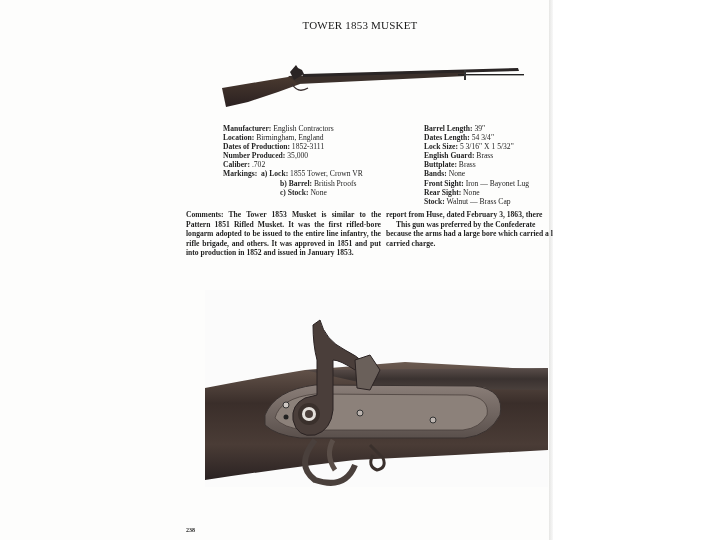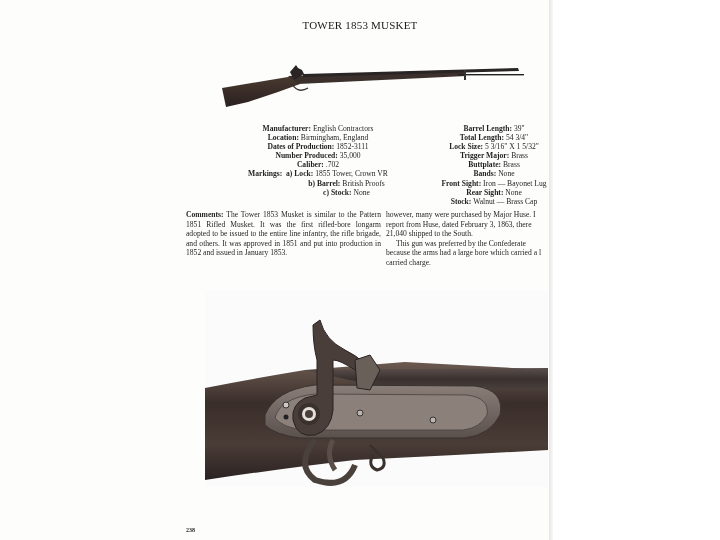--- a/index.html
+++ b/index.html
@@ -7,26 +7,26 @@
          font-family:"Liberation Serif", "DejaVu Serif", serif; color:#1e1e1e; }
   .page { position:absolute; left:0; top:0; width:552px; height:540px; background:#fdfdfc; }
   .page-edge { position:absolute; left:549px; top:0; width:4px; height:540px;
                background:linear-gradient(to right,#e6e6e4,#f8f8f8); }
   .title { position:absolute; left:0; width:720px; top:19px; text-align:center;
            font-size:11px; letter-spacing:0.2px; color:#1a1a1a; }
   .rifle-photo { position:absolute; left:218px; top:60px; width:310px; height:55px; }
   .spec-col { position:absolute; font-size:7.6px; line-height:9.1px; }
   .spec-left { left:223px; top:124px; width:190px; }
   .spec-right { left:424px; top:124px; width:140px; }
-  .spec-row { white-space:nowrap;text-align:center; }
+  .spec-row { white-space:nowrap; }
   .spec-row b { font-weight:bold; }
   .indent { padding-left:57px;font-family:Liberation Serif, serif; }
   .indent b { font-weight:bold; }
   .body-col { position:absolute; top:210px; width:195px; font-size:7.6px; line-height:9.6px;
-              text-align:justify; }
+              text-align:justify;font-weight:bold; }
   .col-left { left:186px; }
   .col-right { left:386px; width:175px; white-space:nowrap; overflow:hidden; }
   .col-right .para { text-align:left; }
   .para { margin:0; }
   .para.ind { text-indent:10px; }
   .photo { position:absolute; left:205px; top:290px; width:343px; height:197px; background:#fefefe; }
   .page-number { position:absolute; left:186px; top:527px; font-size:6px; font-weight:bold; }
 </style>
 </head>
 <body>
@@ -65,38 +65,36 @@
     <div class="spec-row"><b>Dates of Production:</b> <span>1852-3111</span></div>
     <div class="spec-row"><b>Number Produced:</b> <span>35,000</span></div>
     <div class="spec-row"><b>Caliber:</b> <span>.702</span></div>
     <div class="spec-row"><b>Markings:</b>&nbsp;&nbsp;<b>a) Lock:</b> <span>1855 Tower, Crown VR</span></div>
     <div class="spec-row indent"><b>b) Barrel:</b> <span>British Proofs</span></div>
     <div class="spec-row indent"><b>c) Stock:</b> <span>None</span></div>
   </div>
 
   <div class="spec-col spec-right">
     <div class="spec-row"><b>Barrel Length:</b> <span>39"</span></div>
-    <div class="spec-row"><b>Total Length:</b> <span>54 3/4"</span></div>
+    <div class="spec-row"><b>Dates Length:</b> <span>54 3/4"</span></div>
     <div class="spec-row"><b>Lock Size:</b> <span>5 3/16" X 1 5/32"</span></div>
-    <div class="spec-row"><b>Trigger Major:</b> <span>Brass</span></div>
+    <div class="spec-row"><b>English Guard:</b> <span>Brass</span></div>
     <div class="spec-row"><b>Buttplate:</b> <span>Brass</span></div>
     <div class="spec-row"><b>Bands:</b> <span>None</span></div>
     <div class="spec-row"><b>Front Sight:</b> <span>Iron — Bayonet Lug</span></div>
     <div class="spec-row"><b>Rear Sight:</b> <span>None</span></div>
     <div class="spec-row"><b>Stock:</b> <span>Walnut — Brass Cap</span></div>
   </div>
 
   <div class="body-col col-left">
     <p class="para"><b>Comments:</b> <span>The Tower 1853 Musket is similar to the Pattern 1851 Rifled Musket. It was the first rifled-bore longarm adopted to be issued to the entire line infantry, the rifle brigade, and others. It was approved in 1851 and put into production in 1852 and issued in January 1853.</span></p>
   </div>
 
   <div class="body-col col-right">
-    <div class="para">however, many were purchased by Major Huse. I</div>
     <div class="para">report from Huse, dated February 3, 1863, there</div>
-    <div class="para">21,040 shipped to the South.</div>
     <div class="para ind">This gun was preferred by the Confederate</div>
     <div class="para">because the arms had a large bore which carried a l</div>
     <div class="para">carried charge.</div>
   </div>
 
   <svg class="photo" viewBox="0 0 343 197">
     <defs>
       <linearGradient id="wood" x1="0" y1="0" x2="0" y2="1">
         <stop offset="0" stop-color="#6b5a50"></stop>
         <stop offset="0.35" stop-color="#3a2e2a"></stop>

